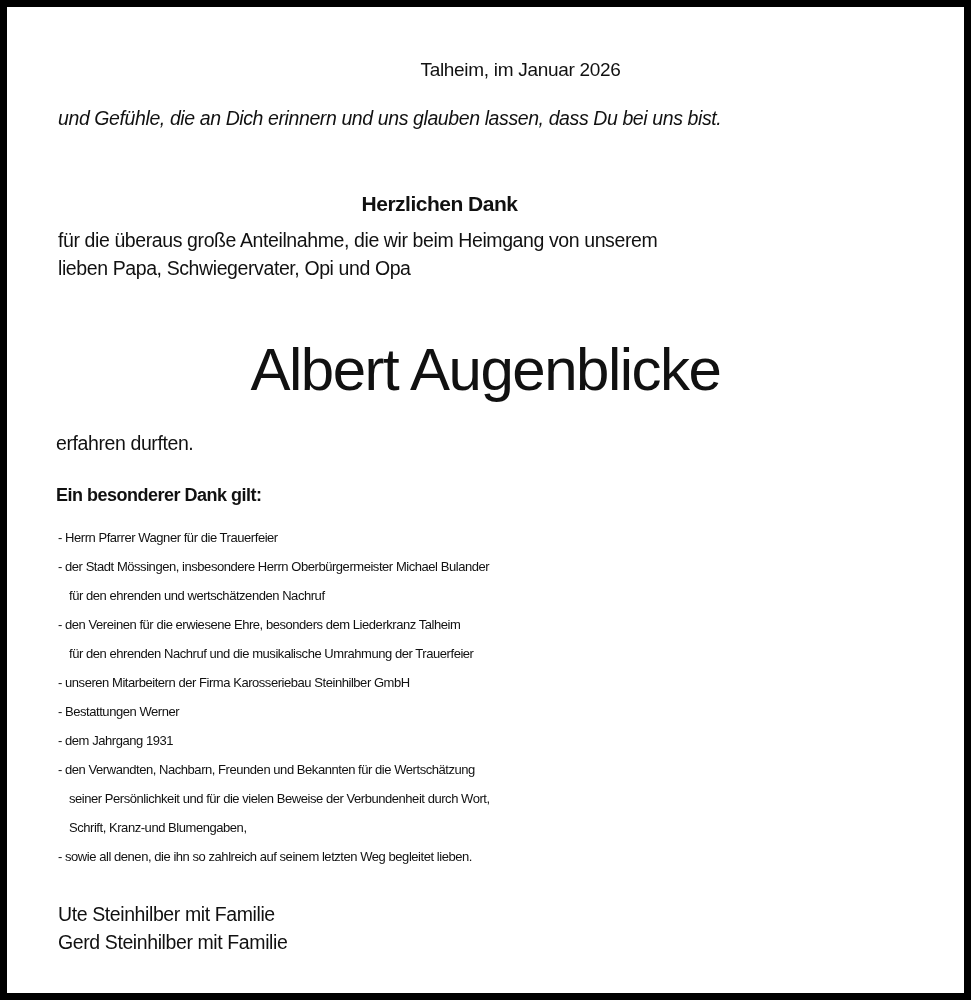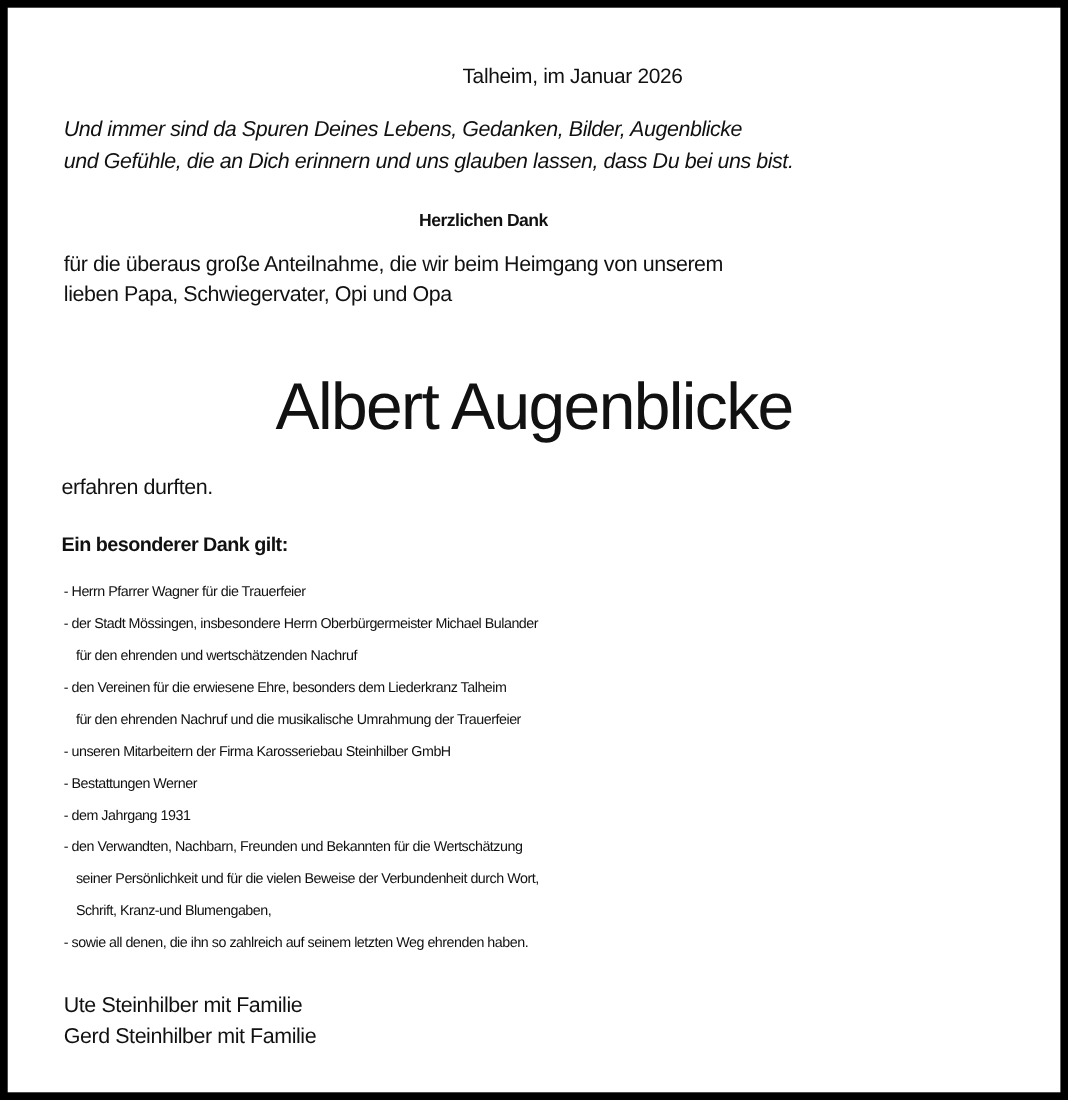--- a/index.html
+++ b/index.html
@@ -44,21 +44,21 @@
     font-style: italic;
     line-height: 29px;
     letter-spacing: -0.4px;
   }
   .quote span { display: block; }
   .thanks-heading {
     top: 185px;
     left: 0;
     width: 865px;
     text-align: center;
-    font-size: 16px;
+    font-size: 21px;
     font-weight: bold;
     letter-spacing: -0.5px;
   }
   .intro {
     left: 51px;
     top: 219px;
     font-size: 19.5px;
     line-height: 28px;
     letter-spacing: -0.4px;
   }
@@ -108,21 +108,20 @@
   .signatures span { display: block; }
 </style>
 </head>
 <body>
 
 <div class="card">
 
   <p class="abs dateline">Talheim, im Januar 2026</p>
 
   <div class="abs quote">
-    <span>Und immer sind da Spuren Deines Lebens, Gedanken, Bilder, Augenblicke</span>
     <span>und Gefühle, die an Dich erinnern und uns glauben lassen, dass Du bei uns bist.</span>
   </div>
 
   <h2 class="abs thanks-heading">Herzlichen Dank</h2>
 
   <div class="abs intro">
     <span>für die überaus große Anteilnahme, die wir beim Heimgang von unserem</span>
     <span>lieben Papa, Schwiegervater, Opi und Opa</span>
   </div>
 
@@ -152,21 +151,21 @@
     </li>
     <li>
       <span class="line">- dem Jahrgang 1931</span>
     </li>
     <li>
       <span class="line">- den Verwandten, Nachbarn, Freunden und Bekannten für die Wertschätzung</span>
       <span class="cont">seiner Persönlichkeit und für die vielen Beweise der Verbundenheit durch Wort,</span>
       <span class="cont">Schrift, Kranz-und Blumengaben,</span>
     </li>
     <li>
-      <span class="line">- sowie all denen, die ihn so zahlreich auf seinem letzten Weg ehrenden haben.</span>
+      <span class="line">- sowie all denen, die ihn so zahlreich auf seinem letzten Weg begleitet lieben.</span>
     </li>
   </ul>
 
   <div class="abs signatures">
     <span>Ute Steinhilber mit Familie</span>
     <span>Gerd Steinhilber mit Familie</span>
   </div>
 
 </div>
 

